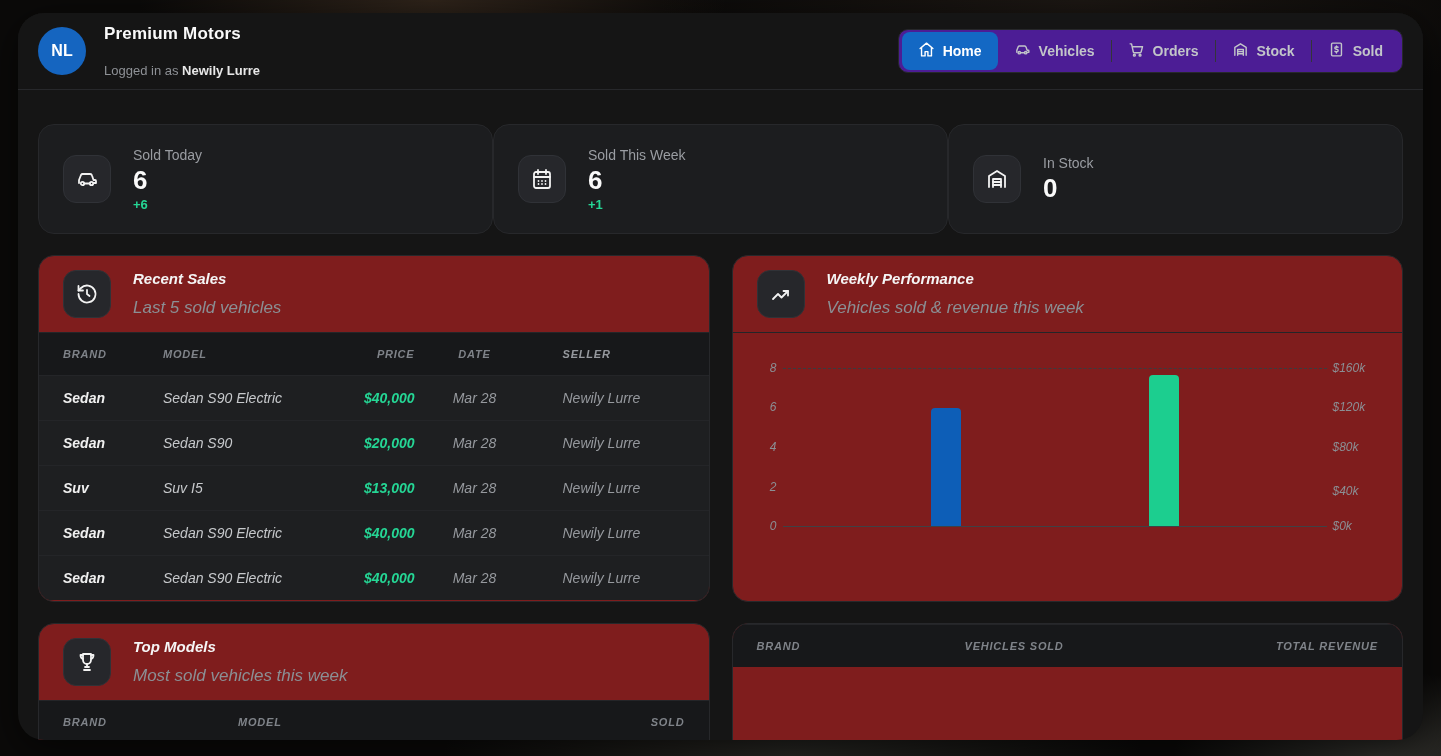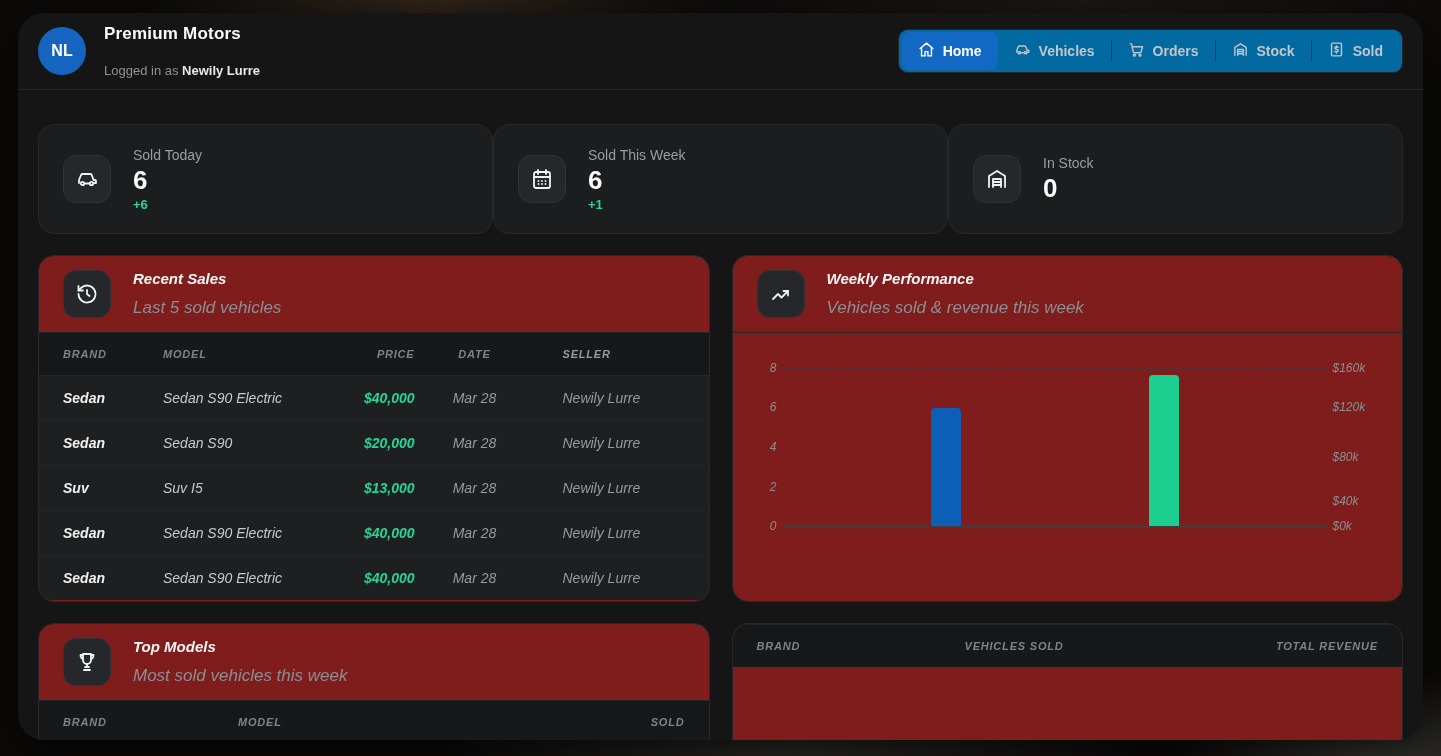--- a/index.html
+++ b/index.html
@@ -28,21 +28,21 @@
     width:48px; height:48px; border-radius:50%; background:#1565c0;
     display:flex; align-items:center; justify-content:center;
     color:#fff; font-weight:bold; font-size:16px;
   }
   .brand-title { font-size:17px; font-weight:bold; color:#fafafa; letter-spacing:.2px; }
   .brand-sub { font-size:13px; color:#8e9196; margin-top:19px; }
   .brand-sub b { color:#e8e8e8; font-weight:bold; }
   
   .nav {
     display:flex; align-items:center; height:44px; border:1px solid #27282b;
-    border-radius:10px; background:#0369a1; padding:3px;
+    border-radius:10px; background:#4c1d95; padding:3px;
   }
   .nav-item {
     display:flex; align-items:center; gap:8px; padding:0 16px; height:38px;
     color:#c2c5c9; font-size:14px; font-weight:bold; cursor:pointer; border-radius:8px;
     white-space:nowrap;
   }
   .nav-item.active { background:#1368c4; color:#fff; }
   .nav-item svg { width:17px; height:17px; }
   .nav-div { width:1px; height:22px; background:#333539; }
   
@@ -291,22 +291,22 @@
         <div class="chart-zone">
 
           <div class="tick left" style="top:35px">8</div>
           <div class="tick left" style="top:74px">6</div>
           <div class="tick left" style="top:114px">4</div>
           <div class="tick left" style="top:154px">2</div>
           <div class="tick left" style="top:193px">0</div>
 
           <div class="tick right" style="top:35px">$160k</div>
           <div class="tick right" style="top:74px">$120k</div>
-          <div class="tick right" style="top:124px">$80k</div>
-          <div class="tick right" style="top:168px">$40k</div>
+          <div class="tick right" style="top:114px">$80k</div>
+          <div class="tick right" style="top:158px">$40k</div>
           <div class="tick right" style="top:193px">$0k</div>
 
           <div class="gridline-dashed" style="top:35px"></div>
           <div class="baseline" style="top:193px"></div>
 
           <div class="bar" id="bar-vehicles" style="left: 198px; height: 118.5px; top: 74.5px; background: rgb(13, 94, 183);"></div>
           <div class="bar" id="bar-revenue" style="left: 416px; height: 151.088px; top: 41.9125px; background: rgb(28, 206, 143);"></div>
 
         </div>
       </div>

